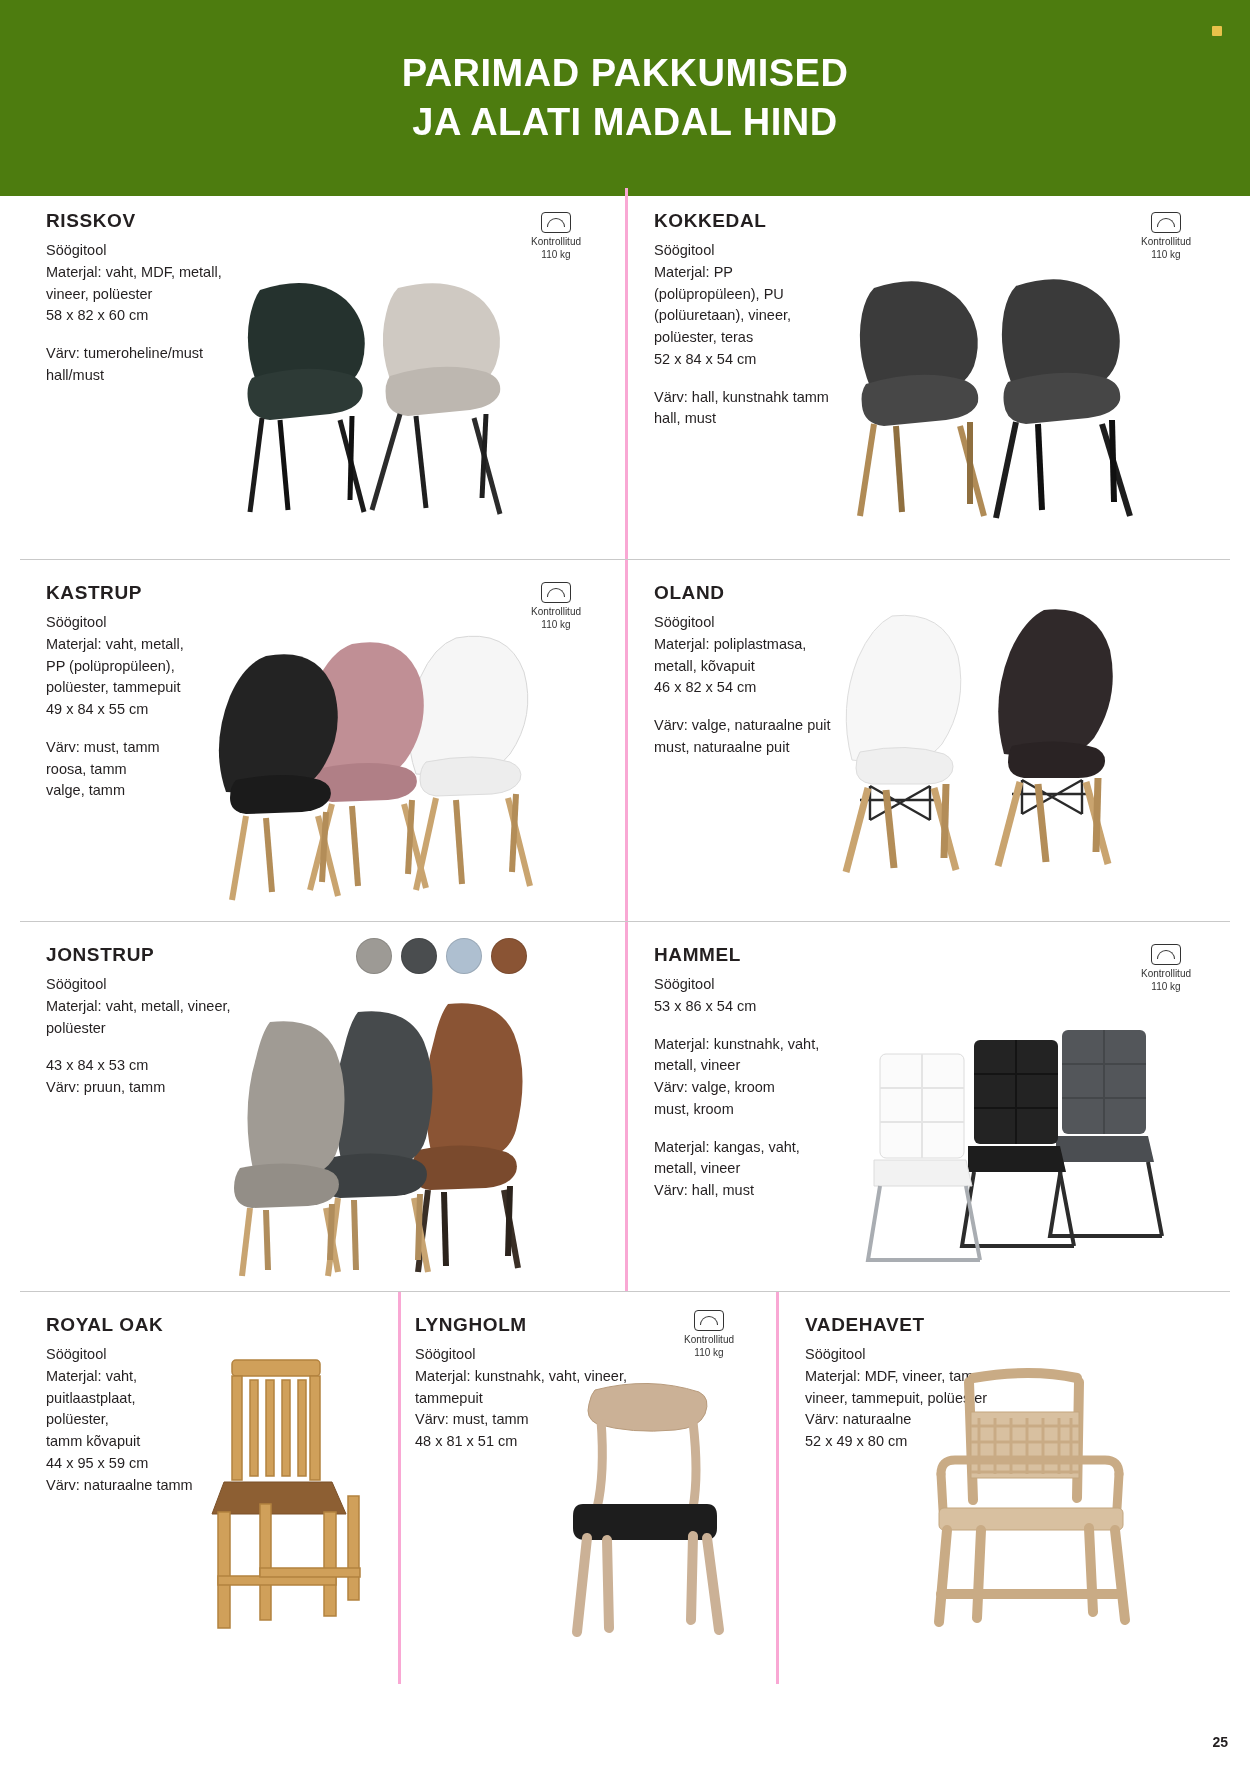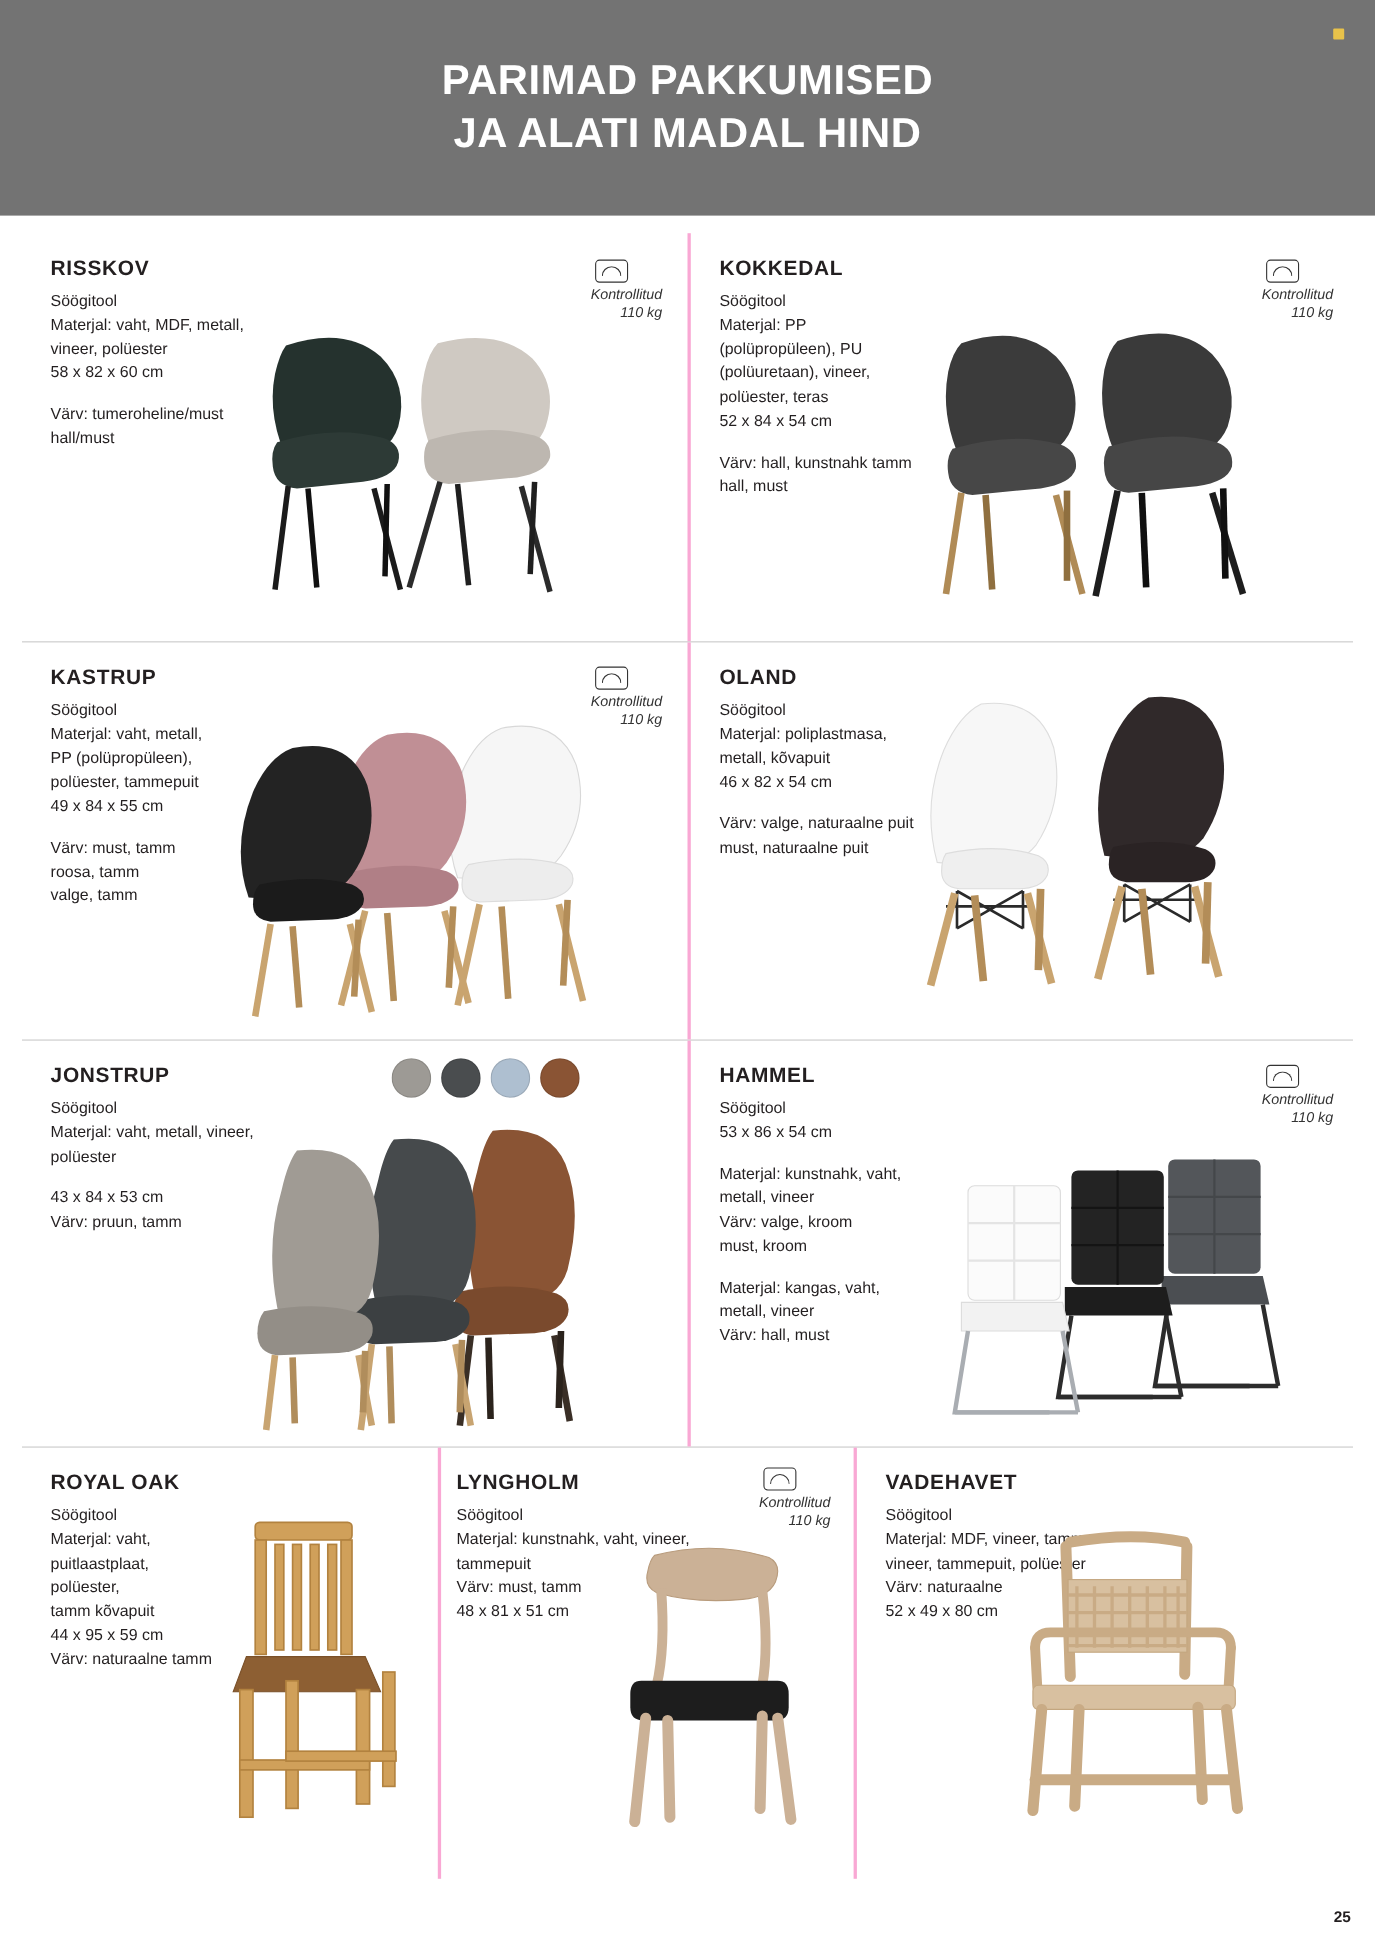--- a/index.html
+++ b/index.html
@@ -11,21 +11,21 @@
     color: #231f20;
     position: relative;
     overflow: hidden;
   }
 
   
   .banner {
     position: absolute;
     left: 0; top: 0;
     width: 1250px; height: 196px;
-    background: #737373;
+    background: #4d7c0f;
     display: flex;
     align-items: center;
     justify-content: center;
     text-align: center;
   }
   .banner h1 {
     margin: 0;
     color: #ffffff;
     font-size: 38px;
     line-height: 1.28;
@@ -37,21 +37,21 @@
     position: absolute;
     right: 28px; top: 26px;
     width: 10px; height: 10px;
     background: #e8c24a;
     border-radius: 1px;
   }
 
   
   .page {
     position: absolute;
-    left: 20px; top: 212px;
+    left: 20px; top: 188px;
     width: 1210px; height: 1500px;
   }
 
   .grid-row {
     position: relative;
     display: flex;
     border-bottom: 1px solid #c9c9c9;
   }
   .cell {
     position: relative;
@@ -72,26 +72,25 @@
     line-height: 1.5;
     white-space: pre-line;
     margin: 0;
     max-width: 250px;
   }
   .spec.block2 { margin-top: 16px; }
 
   
   .badge {
     position: absolute;
-    text-align: right;
+    text-align: center;
     width: 92px;
-    font-size: 13px;
+    font-size: 10px;
     line-height: 1.25;
     color: #333;
-    font-style: italic;
   }
   .badge .ico {
     width: 30px; height: 21px;
     border: 1.6px solid #333;
     border-radius: 4px;
     margin: 0 auto 3px auto;
     position: relative;
   }
   .badge .ico:before {
     content: "";

